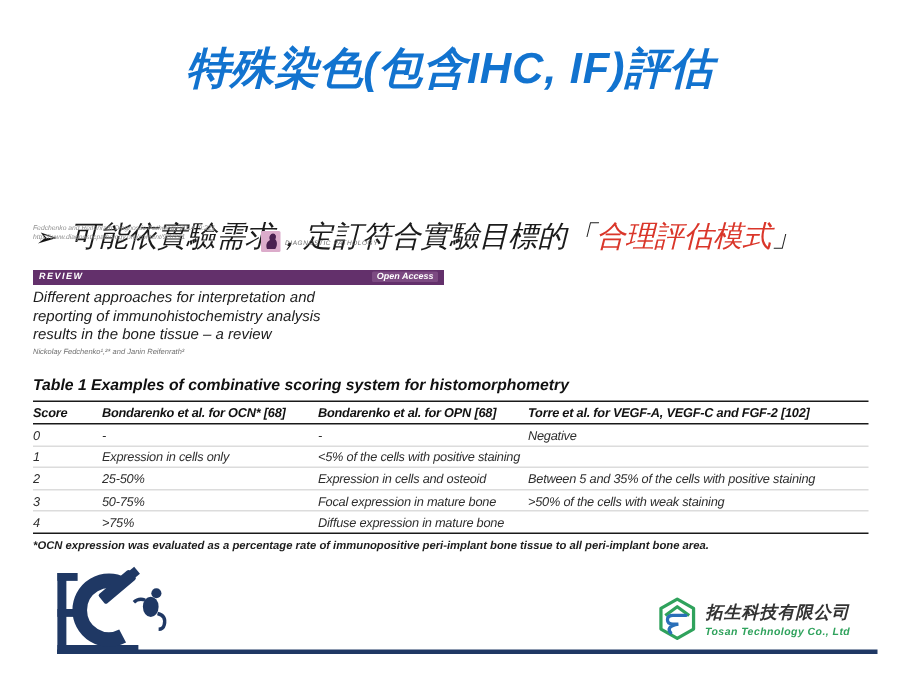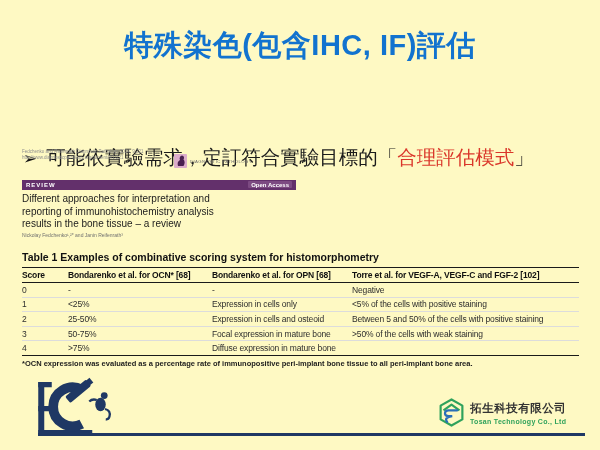--- a/index.html
+++ b/index.html
@@ -1,20 +1,20 @@
 <!DOCTYPE html>
 <html><head>
 <meta charset="utf-8">
 <style>
   * { margin:0; padding:0; box-sizing:border-box; }
   html,body { background:#e9e9e9; }
   body { font-family:"Liberation Sans", sans-serif; }
   .slide {
-    position:relative; width:600px; height:450px; background:#fef9c3;
-    margin:0 auto; overflow:hidden;
+    position:relative; width:600px; height:450px; background:#ffffff;
+    margin:0 auto; overflow:hidden;font-style:italic;
   }
 
   
   .slide-title {
     position:absolute; top:26px; left:0; width:100%;
     text-align:center; font-size:29px; font-weight:bold;
     color:#1273cf; letter-spacing:0.5px;
   }
 
   
@@ -113,29 +113,28 @@
       </div>
       <div id="table-body">
           <div class="tr body">
             <div class="td">0</div>
             <div class="td">-</div>
             <div class="td">-</div>
             <div class="td">Negative</div>
           </div>
           <div class="tr body">
             <div class="td">1</div>
-            <div class="td">&lt;25%</div>
             <div class="td">Expression in cells only</div>
             <div class="td">&lt;5% of the cells with positive staining</div>
           </div>
           <div class="tr body">
             <div class="td">2</div>
             <div class="td">25-50%</div>
             <div class="td">Expression in cells and osteoid</div>
-            <div class="td">Between 5 and 50% of the cells with positive staining</div>
+            <div class="td">Between 5 and 35% of the cells with positive staining</div>
           </div>
           <div class="tr body">
             <div class="td">3</div>
             <div class="td">50-75%</div>
             <div class="td">Focal expression in mature bone</div>
             <div class="td">&gt;50% of the cells with weak staining</div>
           </div>
           <div class="tr body">
             <div class="td">4</div>
             <div class="td">&gt;75%</div>

